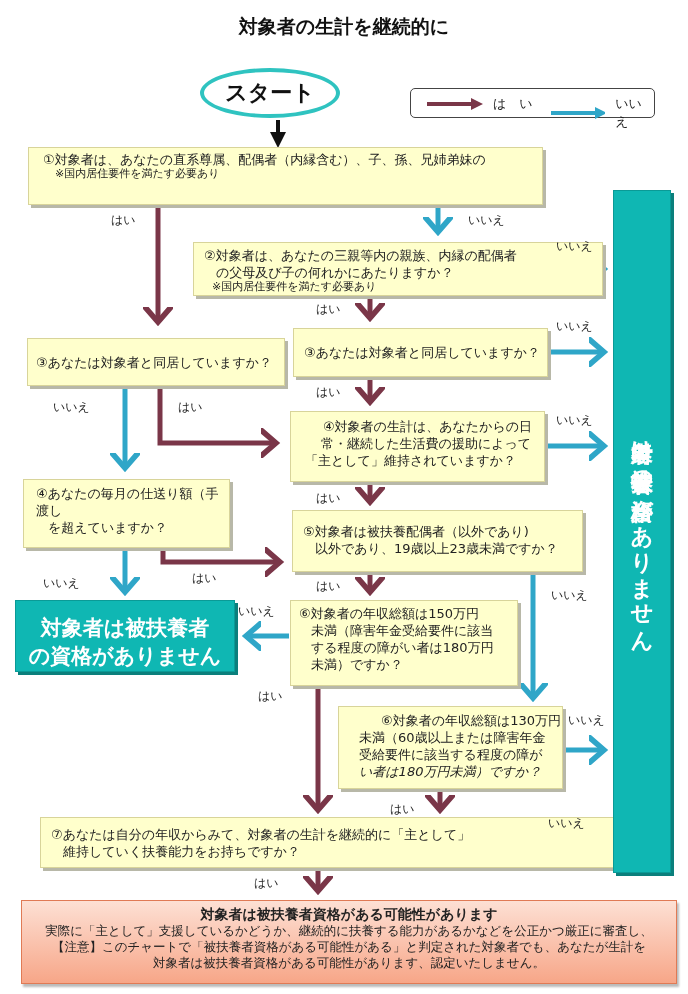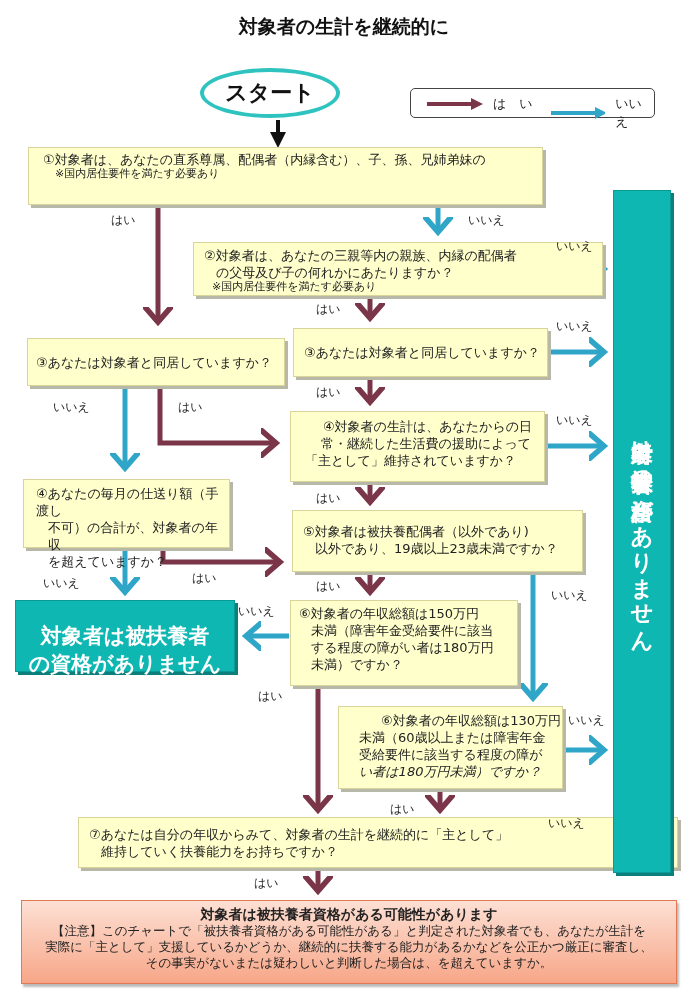--- a/index.html
+++ b/index.html
@@ -138,34 +138,33 @@
 <div class="abs box" style="left:290px;top:411px;width:255px;height:71px;padding:6px 0 0 8px;">
   <span class="ind" style="padding-left:12px;text-align:center;">④対象者の生計は、あなたからの日</span>
   <span class="ind" style="padding-left:22px;">常・継続した生活費の援助によって</span>
   <span class="ind" style="padding-left:6px;">「主として」維持されていますか？</span>
 </div>
 <span class="abs lbl" style="left:556px;top:412px;">いいえ</span>
 <span class="abs lbl" style="left:316px;top:490px;">はい</span>
 
 <div class="abs box" style="left:23px;top:479px;width:207px;height:69px;padding:5px 0 0 8px;">
   <span class="ind" style="padding-left:4px;">④あなたの毎月の仕送り額（手渡し</span>
-  <span class="ind" style="padding-left:16px;">不可）の合計が、対象者の年収</span>
   <span class="ind" style="padding-left:16px;">を超えていますか？</span>
 </div>
 <span class="abs lbl" style="left:43px;top:575px;">いいえ</span>
 <span class="abs lbl" style="left:192px;top:570px;">はい</span>
 
 <div class="abs box" style="left:292px;top:510px;width:291px;height:62px;padding:12px 0 0 10px;">
   <span>⑤対象者は被扶養配偶者（以外であり)</span>
   <span class="ind" style="padding-left:12px;">以外であり、19歳以上23歳未満ですか？</span>
 </div>
 <span class="abs lbl" style="left:316px;top:578px;">はい</span>
 <span class="abs lbl" style="left:551px;top:587px;">いいえ</span>
 
-<div class="abs nobig" style="left:15px;top:600px;width:220px;height:72px;font-size:21px;line-height:28px;text-align:center;padding-top:21px;">
+<div class="abs nobig" style="left:15px;top:600px;width:220px;height:72px;font-size:21px;line-height:28px;text-align:center;padding-top:13px;">
   <span>対象者は被扶養者</span><br>
   <span>の資格がありません</span>
 </div>
 
 <div class="abs box" style="left:290px;top:600px;width:228px;height:86px;padding:4px 0 0 6px;">
   <span class="ind" style="padding-left:2px;">⑥対象者の年収総額は150万円</span>
   <span class="ind" style="padding-left:14px;">未満（障害年金受給要件に該当</span>
   <span class="ind" style="padding-left:14px;">する程度の障がい者は180万円</span>
   <span class="ind" style="padding-left:14px;">未満）ですか？</span>
 </div>
@@ -174,29 +173,29 @@
 
 <div class="abs box" style="left:338px;top:706px;width:225px;height:83px;padding:5px 0 0 6px;">
   <span class="ind" style="padding-left:2px;margin-left:34px;">⑥対象者の年収総額は130万円</span>
   <span class="ind" style="padding-left:14px;">未満（60歳以上または障害年金</span>
   <span class="ind" style="padding-left:14px;">受給要件に該当する程度の障が</span>
   <span class="ind" style="padding-left:14px;font-style:italic;">い者は180万円未満）ですか？</span>
 </div>
 <span class="abs lbl" style="left:568px;top:712px;">いいえ</span>
 <span class="abs lbl" style="left:390px;top:801px;">はい</span>
 
-<div class="abs box" style="left:40px;top:817px;width:600px;height:51px;padding:8px 0 0 10px;margin-left:38px;">
+<div class="abs box" style="left:40px;top:817px;width:600px;height:51px;padding:8px 0 0 10px;">
   <span>⑦あなたは自分の年収からみて、対象者の生計を継続的に「主として」</span>
   <span class="ind" style="padding-left:12px;">維持していく扶養能力をお持ちですか？</span>
 </div>
 <span class="abs lbl" style="left:548px;top:815px;">いいえ</span>
 <span class="abs lbl" style="left:254px;top:875px;">はい</span>
 
 <div class="abs nobig" style="left:613px;top:190px;width:58px;height:683px;font-size:22px;line-height:26px;display:flex;align-items:center;justify-content:center;">
   <span style="writing-mode:vertical-rl;letter-spacing:1px;">対象者は被扶養者の資格がありません</span>
 </div>
 
 <div class="abs result">
   <span class="rt">対象者は被扶養者資格がある可能性があります</span>
+  <span style="display:block;">実際に「主として」支援しているかどうか、継続的に扶養する能力があるかなどを公正かつ厳正に審査し、</span>
   <span style="display:block;">【注意】このチャートで「被扶養者資格がある可能性がある」と判定された対象者でも、あなたが生計を</span>
-  <span style="display:block;">実際に「主として」支援しているかどうか、継続的に扶養する能力があるかなどを公正かつ厳正に審査し、</span>
-  <span style="display:block;">その事実がないまたは疑わしいと判断した場合は、を超えていますか。</span>
+  <span style="display:block;">対象者は被扶養者資格がある可能性があります、認定いたしません。</span>
 </div>
 
 </body></html>

